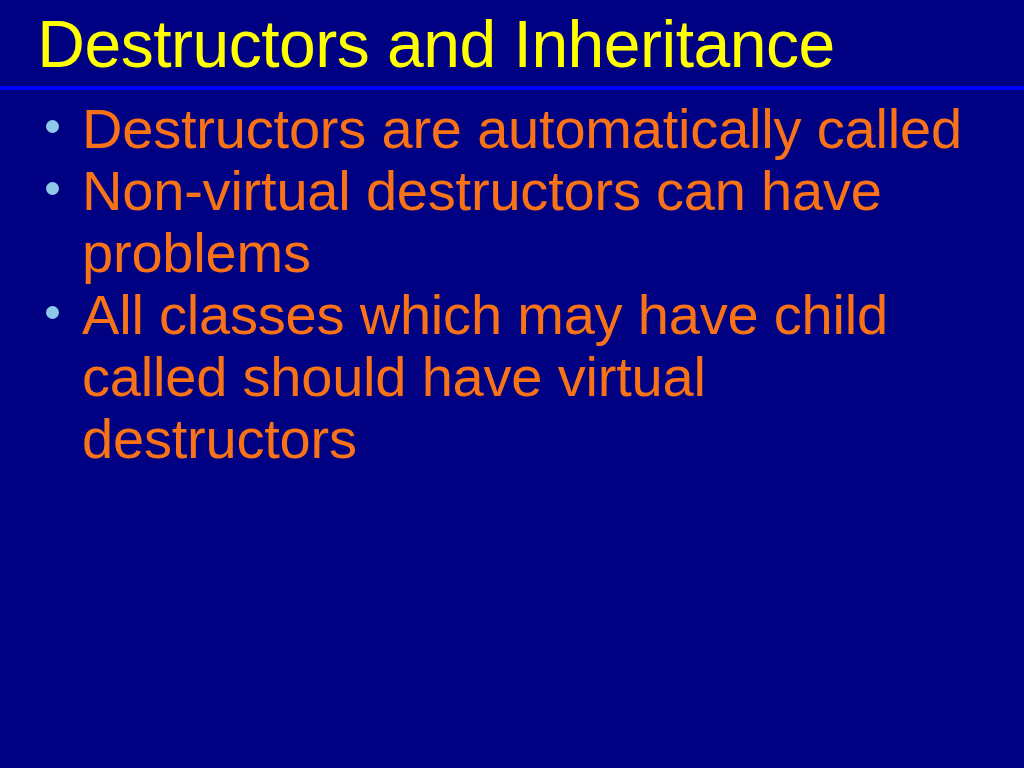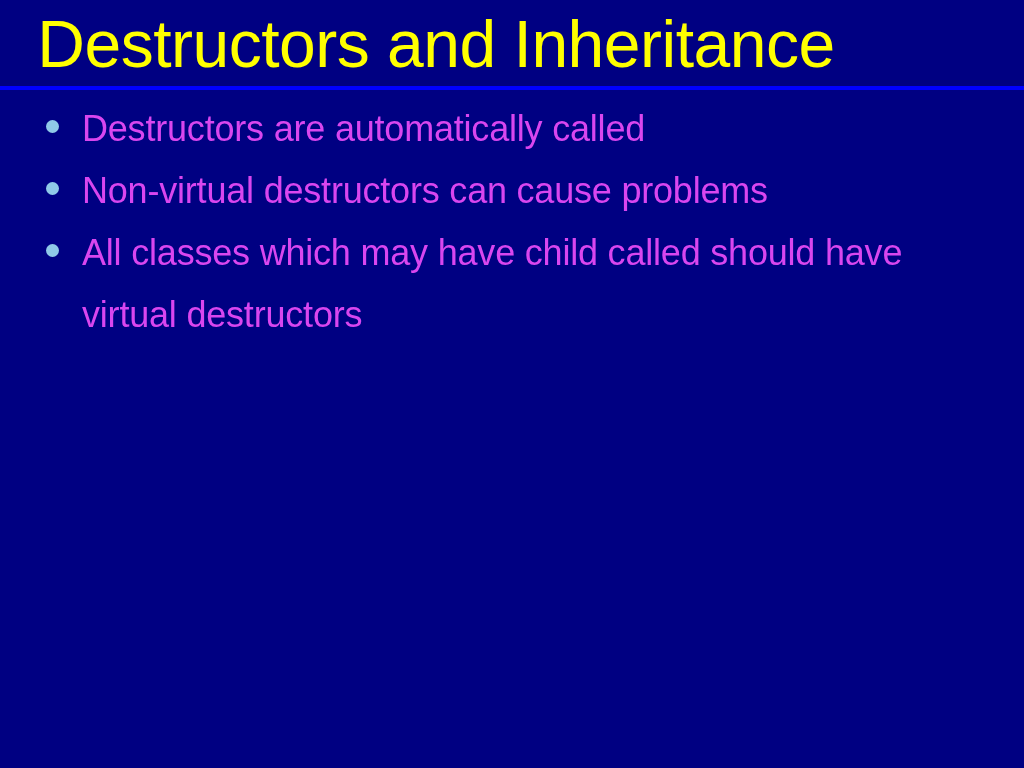--- a/index.html
+++ b/index.html
@@ -67,22 +67,22 @@
     left: 46px;
     top: 22px;
     width: 13px;
     height: 13px;
     border-radius: 50%;
     background: #8fc9e8;
   }
 
   .bullet-text {
     display: block;
-    color: #d946ef;
-    font-size: 36px;
+    color: #f97316;
+    font-size: 56px;
     line-height: 62px;
     font-weight: normal;
     letter-spacing: -0.2px;
     max-width: 910px;
   }
 </style>
 </head>
 <body>
 
 <div class="slide">
@@ -93,21 +93,21 @@
 
   <div class="body-block">
 
     <div class="bullet-row">
       <span class="bullet-marker"></span>
       <span class="bullet-text">Destructors are automatically called</span>
     </div>
 
     <div class="bullet-row">
       <span class="bullet-marker"></span>
-      <span class="bullet-text">Non-virtual destructors can cause problems</span>
+      <span class="bullet-text">Non-virtual destructors can have problems</span>
     </div>
 
     <div class="bullet-row">
       <span class="bullet-marker"></span>
       <span class="bullet-text">All classes which may have child called should have virtual destructors</span>
     </div>
 
   </div>
 </div>
 

